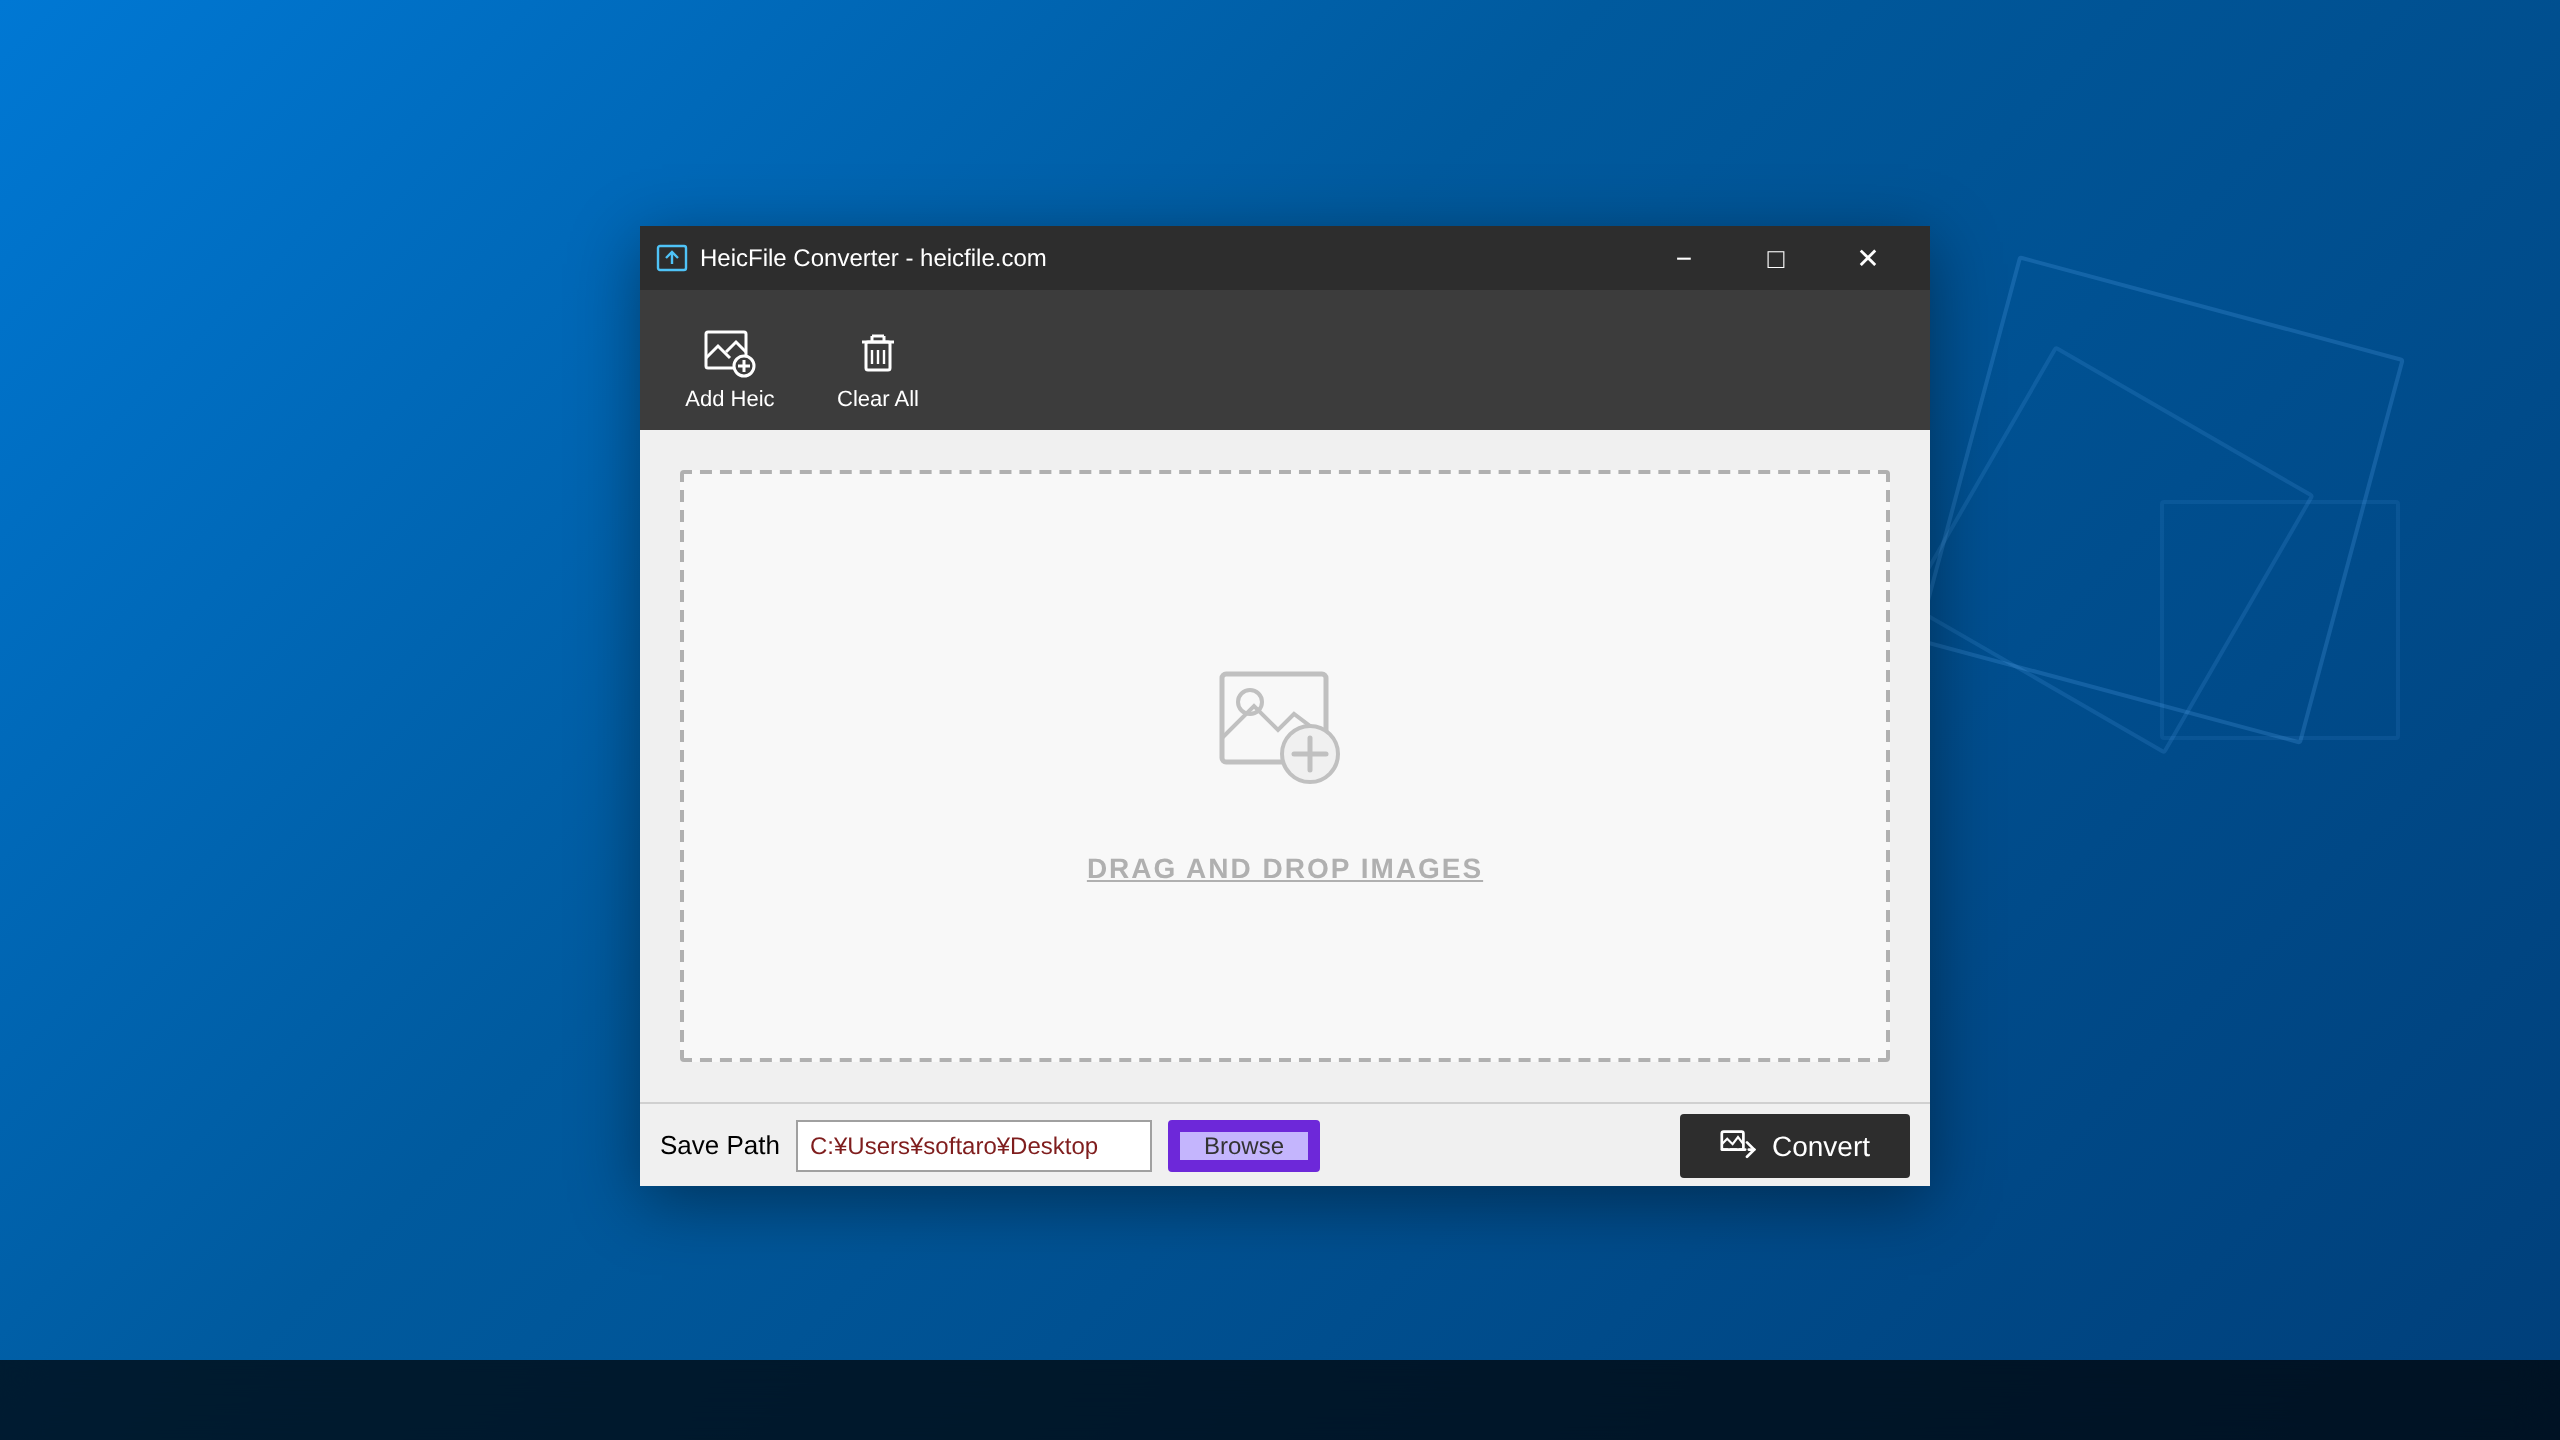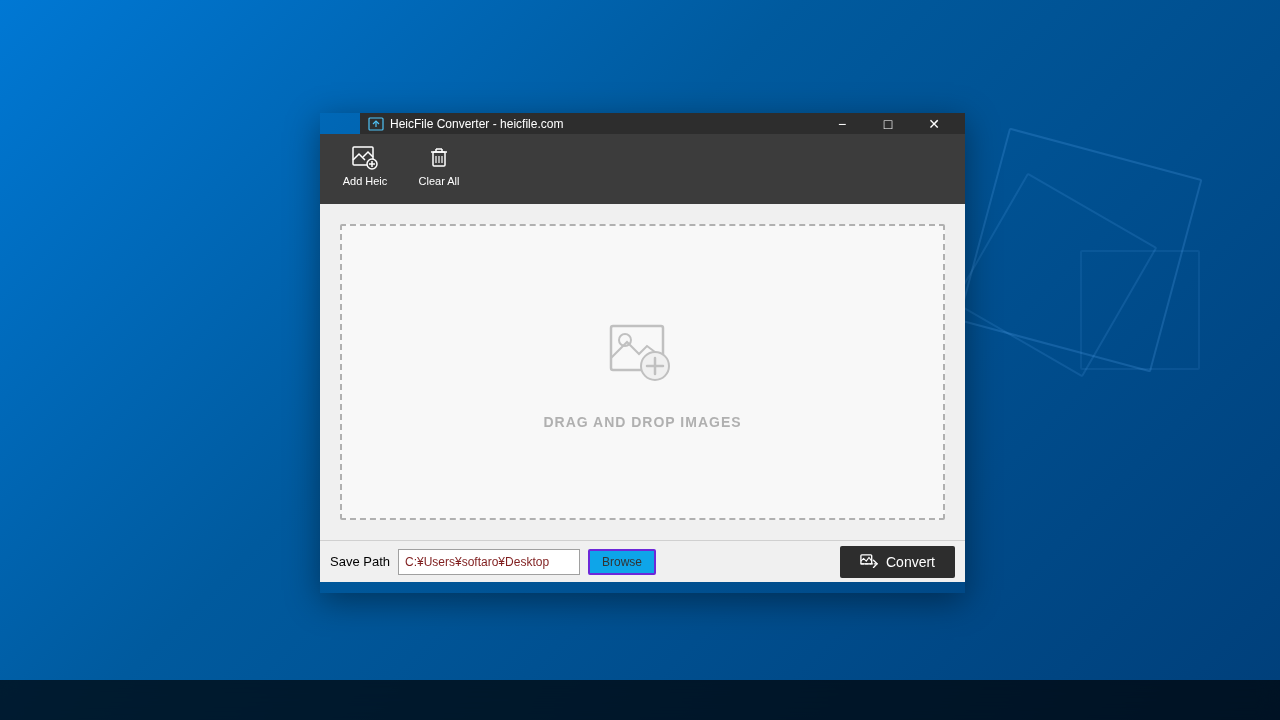--- a/index.html
+++ b/index.html
@@ -32,26 +32,25 @@
       top: 113px;
       left: 320px;
       width: 645px;
       height: 480px;
       box-shadow: 0 8px 32px rgba(0,0,0,0.4);
     }
 
     
     .title-bar {
       background: #2d2d2d;
-      height: 21px;
+      height: 32px;
       display: flex;
       align-items: center;
       padding: 0 8px;
       user-select: none;
-      margin-left: 40px;
     }
 
     .title-bar-icon {
       width: 16px;
       height: 16px;
       margin-right: 6px;
       display: flex;
       align-items: center;
       justify-content: center;
     }
@@ -92,21 +91,21 @@
       display: flex;
       align-items: center;
       padding: 0 10px;
       gap: 4px;
     }
 
     .toolbar-btn {
       display: flex;
       flex-direction: column;
       align-items: center;
-      justify-content: flex-start;
+      justify-content: flex-end;
       width: 70px;
       height: 60px;
       background: transparent;
       border: none;
       color: #ffffff;
       cursor: pointer;
       border-radius: 3px;
       gap: 4px;
       padding: 4px;
     }
@@ -154,20 +153,21 @@
       stroke: #c0c0c0;
       fill: none;
       stroke-width: 1.5;
     }
 
     .drop-zone-text {
       font-size: 14px;
       font-weight: 600;
       color: #b0b0b0;
       letter-spacing: 1px;
+      text-decoration: underline;
     }
 
     
     .bottom-bar {
       background: #f0f0f0;
       height: 42px;
       border-top: 1px solid #d0d0d0;
       display: flex;
       align-items: center;
       padding: 0 10px;
@@ -188,22 +188,22 @@
       background: #ffffff;
       padding: 0 6px;
       font-size: 12px;
       color: #7f1d1d;
       outline: none;
     }
 
     .browse-btn {
       height: 26px;
       padding: 0 12px;
-      background: #0ea5e9;
-      border: 2px solid #6d28d9;
+      background: #c4b5fd;
+      border: 6px solid #6d28d9;
       font-size: 12px;
       color: #333;
       cursor: pointer;
       border-radius: 2px;
     }
 
     .spacer {
       flex: 1;
     }
 

